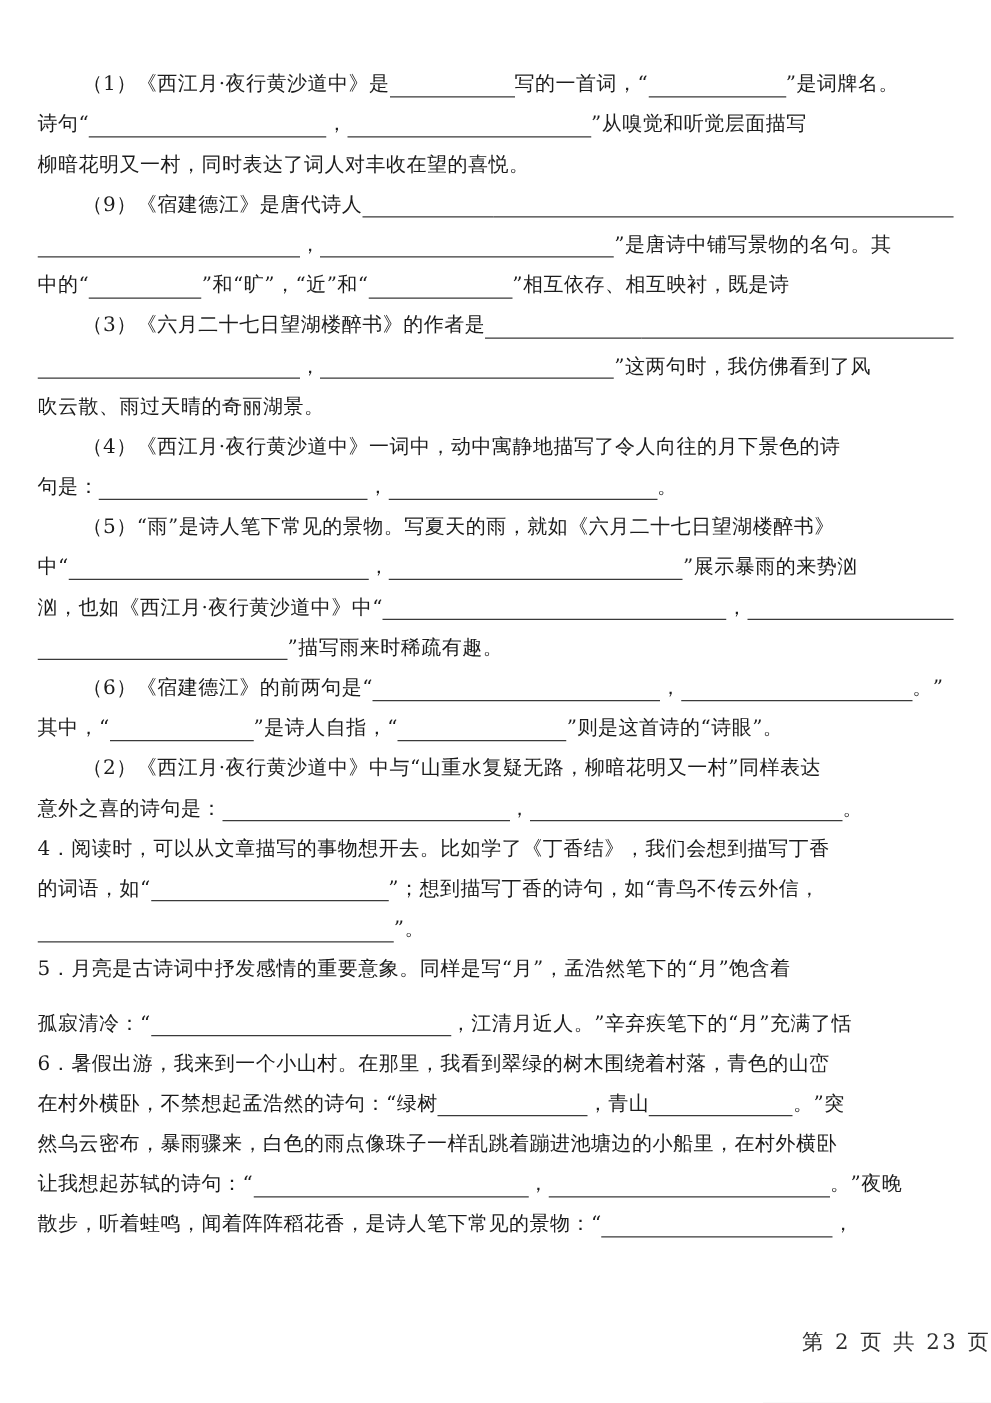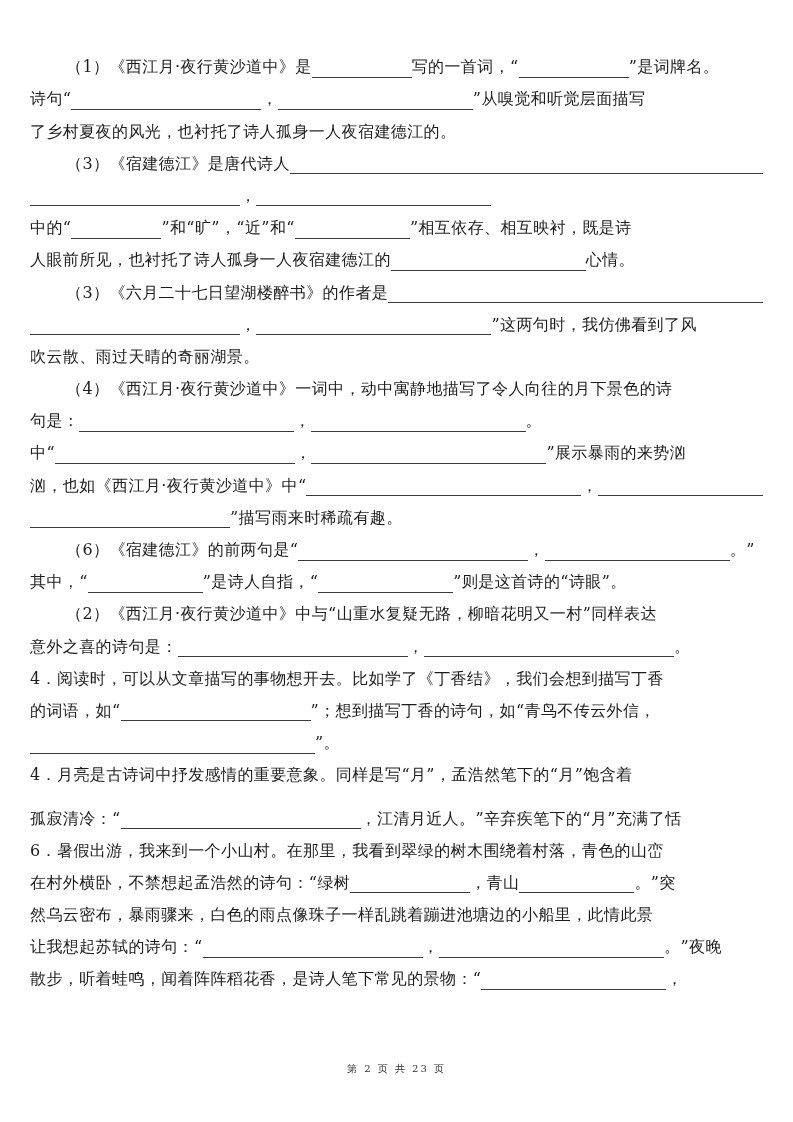--- a/index.html
+++ b/index.html
@@ -37,22 +37,22 @@
     flex: 0 0 auto;
     height: 20px;
     margin-bottom: 4.5px;
     border-bottom: 1.7px solid #3a3a3a;
   }
   .blank.grow { flex: 1 1 30px; }
   .footer {
     position: absolute;
     left: 0; top: 1062px;
     width: 100%;
-    text-align: center;
-    font-size: 10px;
+    text-align: right;
+    font-size: 17px;
     letter-spacing: 2px;
     color: #2e2e2e;
   }
 </style>
 </head>
 <body>
 
 <div class="page">
   <div id="doc">
       <div class="line indent">
@@ -63,44 +63,40 @@
         <span class="run">”是词牌名。</span>
       </div>
       <div class="line">
         <span class="run">诗句“</span>
         <span class="blank" style="width: 190px;"></span>
         <span class="run">，</span>
         <span class="blank" style="width: 195px;"></span>
         <span class="run">”从嗅觉和听觉层面描写</span>
       </div>
       <div class="line">
-        <span class="run">了乡村夏夜的风光，也衬托了诗人孤身一人夜宿建德江的。</span>
-      </div>
-      <div class="line indent">
-        <span class="run">（3）《宿建德江》是唐代诗人</span>
+        <span class="run">柳暗花明又一村，同时表达了词人对丰收在望的喜悦。</span>
+      </div>
+      <div class="line indent">
+        <span class="run">（9）《宿建德江》是唐代诗人</span>
         <span class="blank" style="width: 105px;"></span>
         <span class="blank grow"></span>
       </div>
       <div class="line">
         <span class="blank" style="width: 210px;"></span>
         <span class="run">，</span>
         <span class="blank" style="width: 235px;"></span>
+        <span class="run">”是唐诗中铺写景物的名句。其</span>
       </div>
       <div class="line">
         <span class="run">中的“</span>
         <span class="blank" style="width: 90px;"></span>
         <span class="run">”和“旷”，“近”和“</span>
         <span class="blank" style="width: 115px;"></span>
         <span class="run">”相互依存、相互映衬，既是诗</span>
       </div>
-      <div class="line">
-        <span class="run">人眼前所见，也衬托了诗人孤身一人夜宿建德江的</span>
-        <span class="blank" style="width: 195px;"></span>
-        <span class="run">心情。</span>
-      </div>
       <div class="line indent">
         <span class="run">（3）《六月二十七日望湖楼醉书》的作者是</span>
         <span class="blank" style="width: 125px;"></span>
         <span class="blank grow"></span>
       </div>
       <div class="line">
         <span class="blank" style="width: 210px;"></span>
         <span class="run">，</span>
         <span class="blank" style="width: 235px;"></span>
         <span class="run">”这两句时，我仿佛看到了风</span>
@@ -110,20 +106,23 @@
       </div>
       <div class="line indent">
         <span class="run">（4）《西江月·夜行黄沙道中》一词中，动中寓静地描写了令人向往的月下景色的诗</span>
       </div>
       <div class="line">
         <span class="run">句是：</span>
         <span class="blank" style="width: 215px;"></span>
         <span class="run">，</span>
         <span class="blank" style="width: 215px;"></span>
         <span class="run">。</span>
+      </div>
+      <div class="line indent">
+        <span class="run">（5）“雨”是诗人笔下常见的景物。写夏天的雨，就如《六月二十七日望湖楼醉书》</span>
       </div>
       <div class="line">
         <span class="run">中“</span>
         <span class="blank" style="width: 240px;"></span>
         <span class="run">，</span>
         <span class="blank" style="width: 235px;"></span>
         <span class="run">”展示暴雨的来势汹</span>
       </div>
       <div class="line">
         <span class="run">汹，也如《西江月·夜行黄沙道中》中“</span>
@@ -165,39 +164,39 @@
       <div class="line">
         <span class="run">的词语，如“</span>
         <span class="blank" style="width: 190px;"></span>
         <span class="run">”；想到描写丁香的诗句，如“青鸟不传云外信，</span>
       </div>
       <div class="line">
         <span class="blank" style="width: 285px;"></span>
         <span class="run">”。</span>
       </div>
       <div class="line">
-        <span class="run">4．月亮是古诗词中抒发感情的重要意象。同样是写“月”，孟浩然笔下的“月”饱含着</span>
+        <span class="run">5．月亮是古诗词中抒发感情的重要意象。同样是写“月”，孟浩然笔下的“月”饱含着</span>
       </div>
       <div class="line">
         <span class="run">孤寂清冷：“</span>
         <span class="blank" style="width: 240px;"></span>
         <span class="run">，江清月近人。”辛弃疾笔下的“月”充满了恬</span>
       </div>
       <div class="line">
         <span class="run">6．暑假出游，我来到一个小山村。在那里，我看到翠绿的树木围绕着村落，青色的山峦</span>
       </div>
       <div class="line">
         <span class="run">在村外横卧，不禁想起孟浩然的诗句：“绿树</span>
         <span class="blank" style="width: 120px;"></span>
         <span class="run">，青山</span>
         <span class="blank" style="width: 115px;"></span>
         <span class="run">。”突</span>
       </div>
       <div class="line">
-        <span class="run">然乌云密布，暴雨骤来，白色的雨点像珠子一样乱跳着蹦进池塘边的小船里，此情此景</span>
+        <span class="run">然乌云密布，暴雨骤来，白色的雨点像珠子一样乱跳着蹦进池塘边的小船里，在村外横卧</span>
       </div>
       <div class="line">
         <span class="run">让我想起苏轼的诗句：“</span>
         <span class="blank" style="width: 220px;"></span>
         <span class="run">，</span>
         <span class="blank" style="width: 225px;"></span>
         <span class="run">。”夜晚</span>
       </div>
       <div class="line">
         <span class="run">散步，听着蛙鸣，闻着阵阵稻花香，是诗人笔下常见的景物：“</span>

